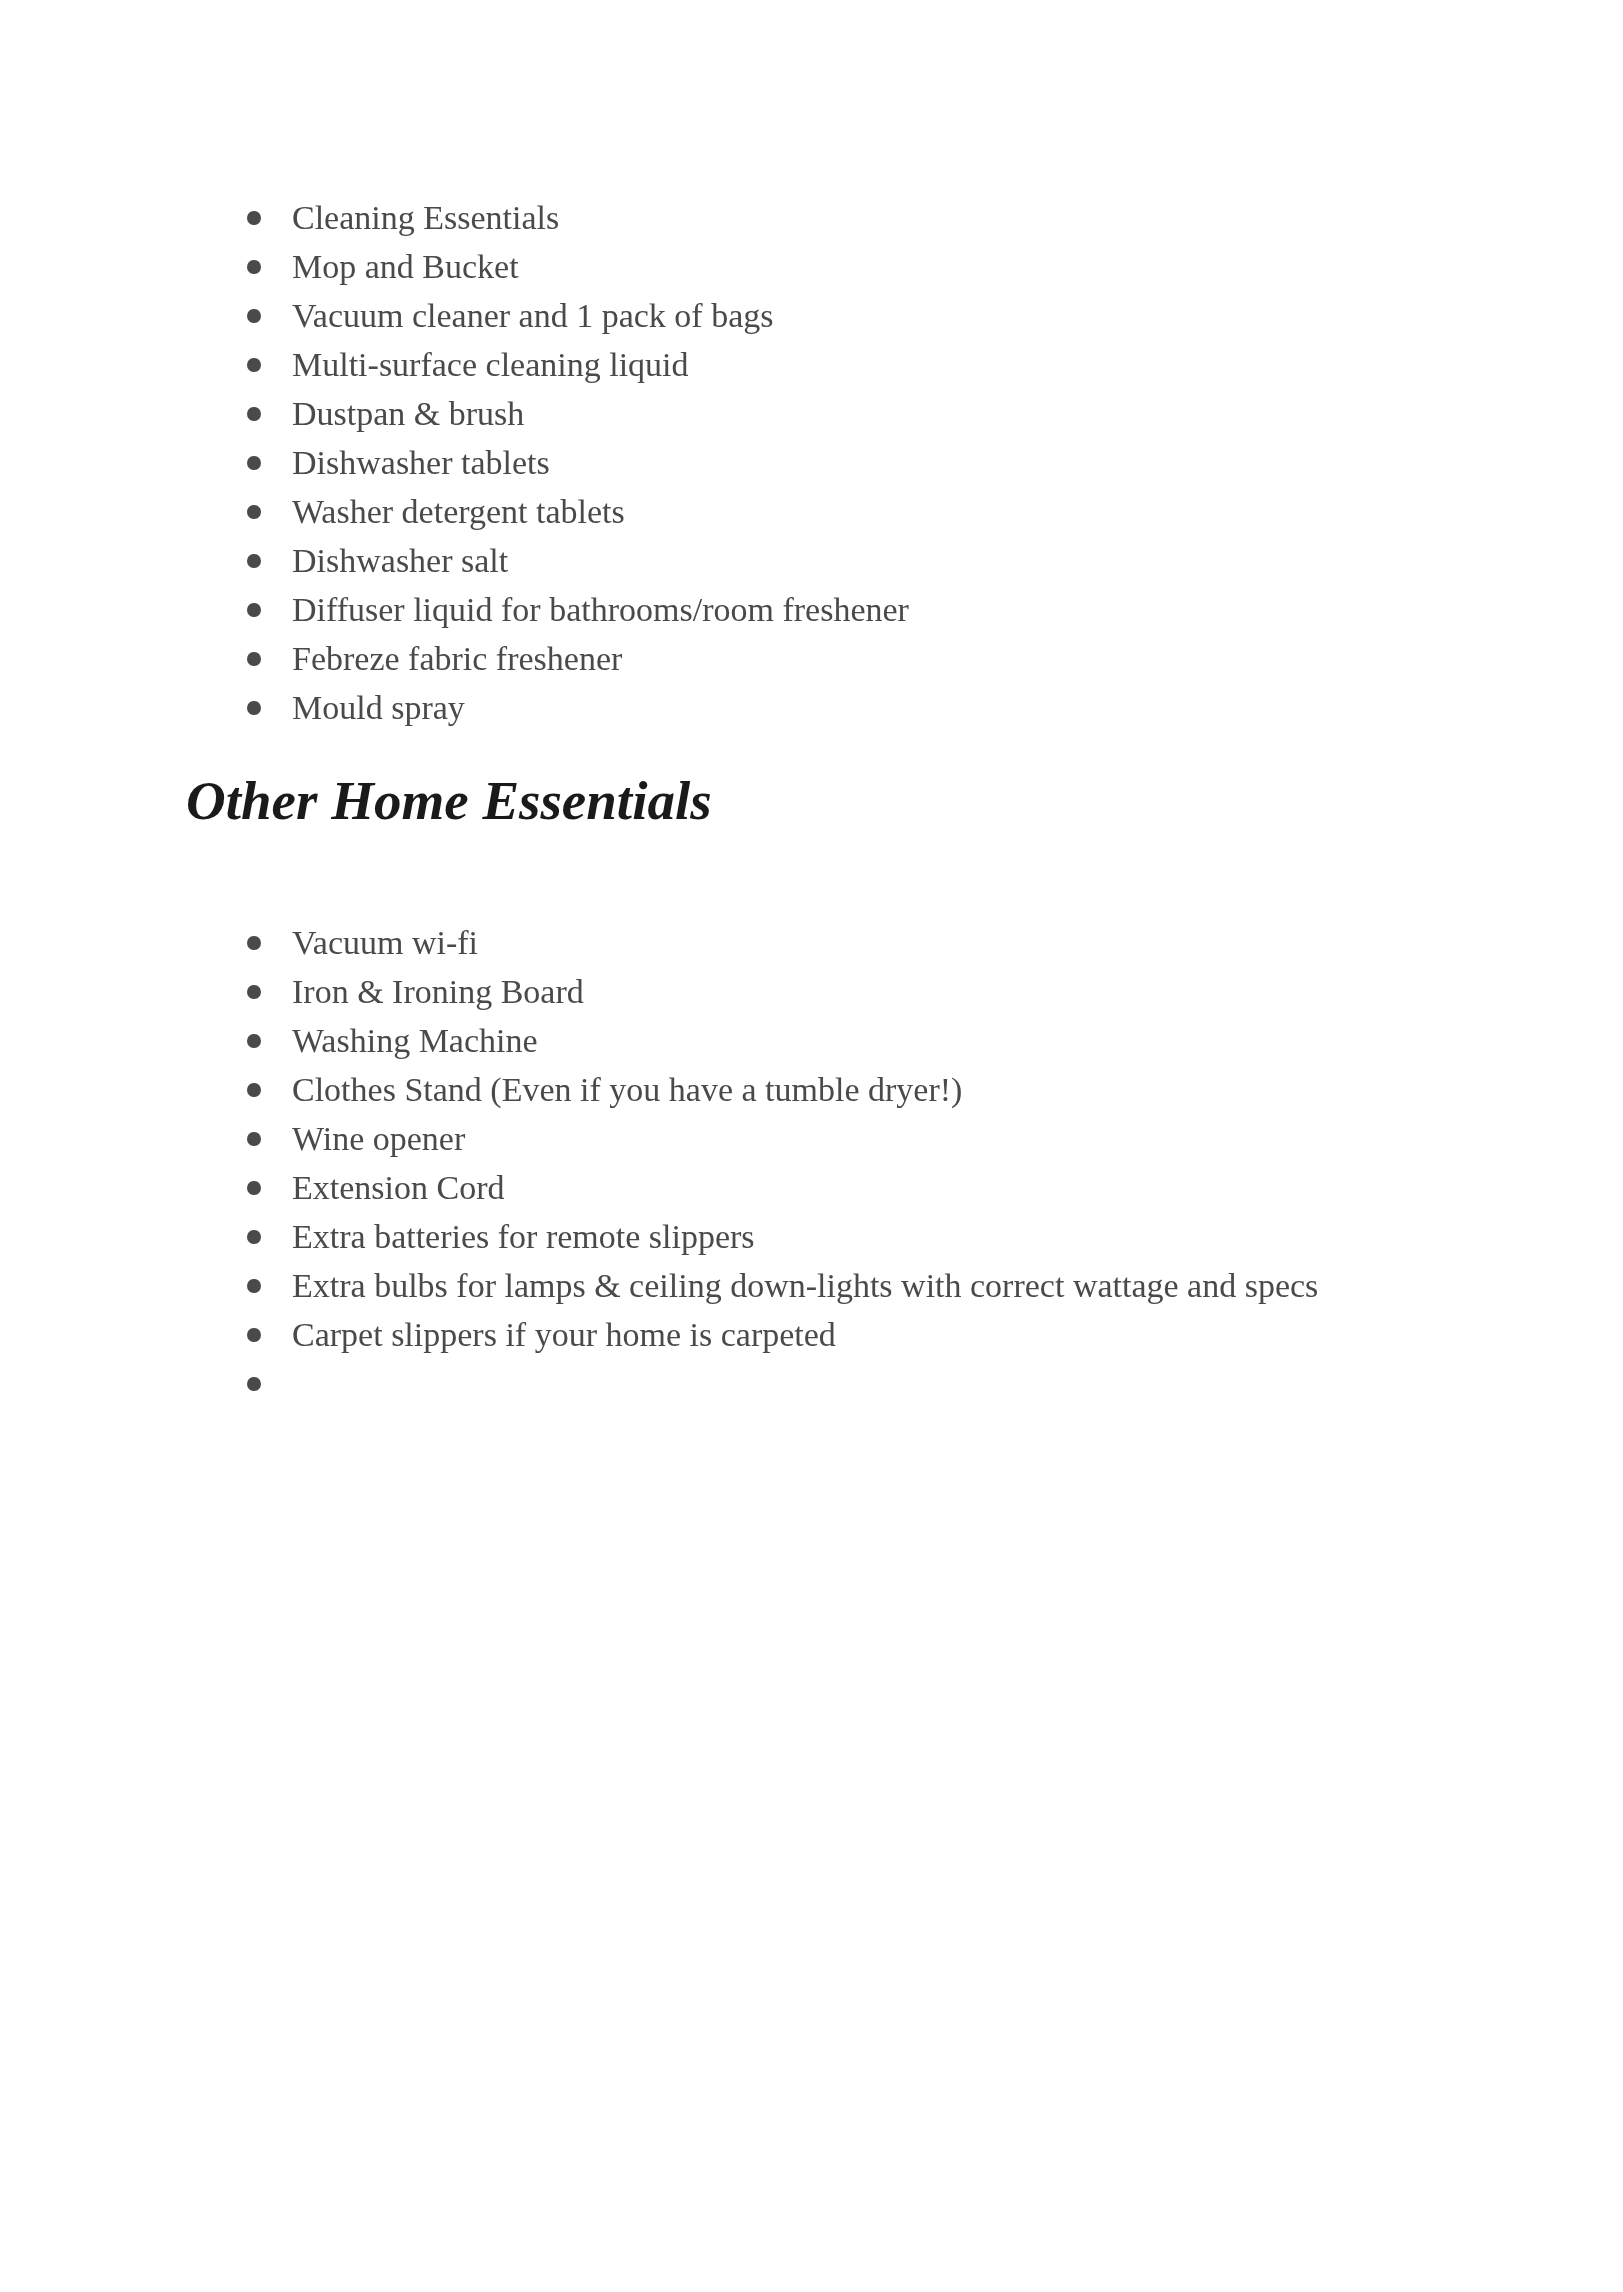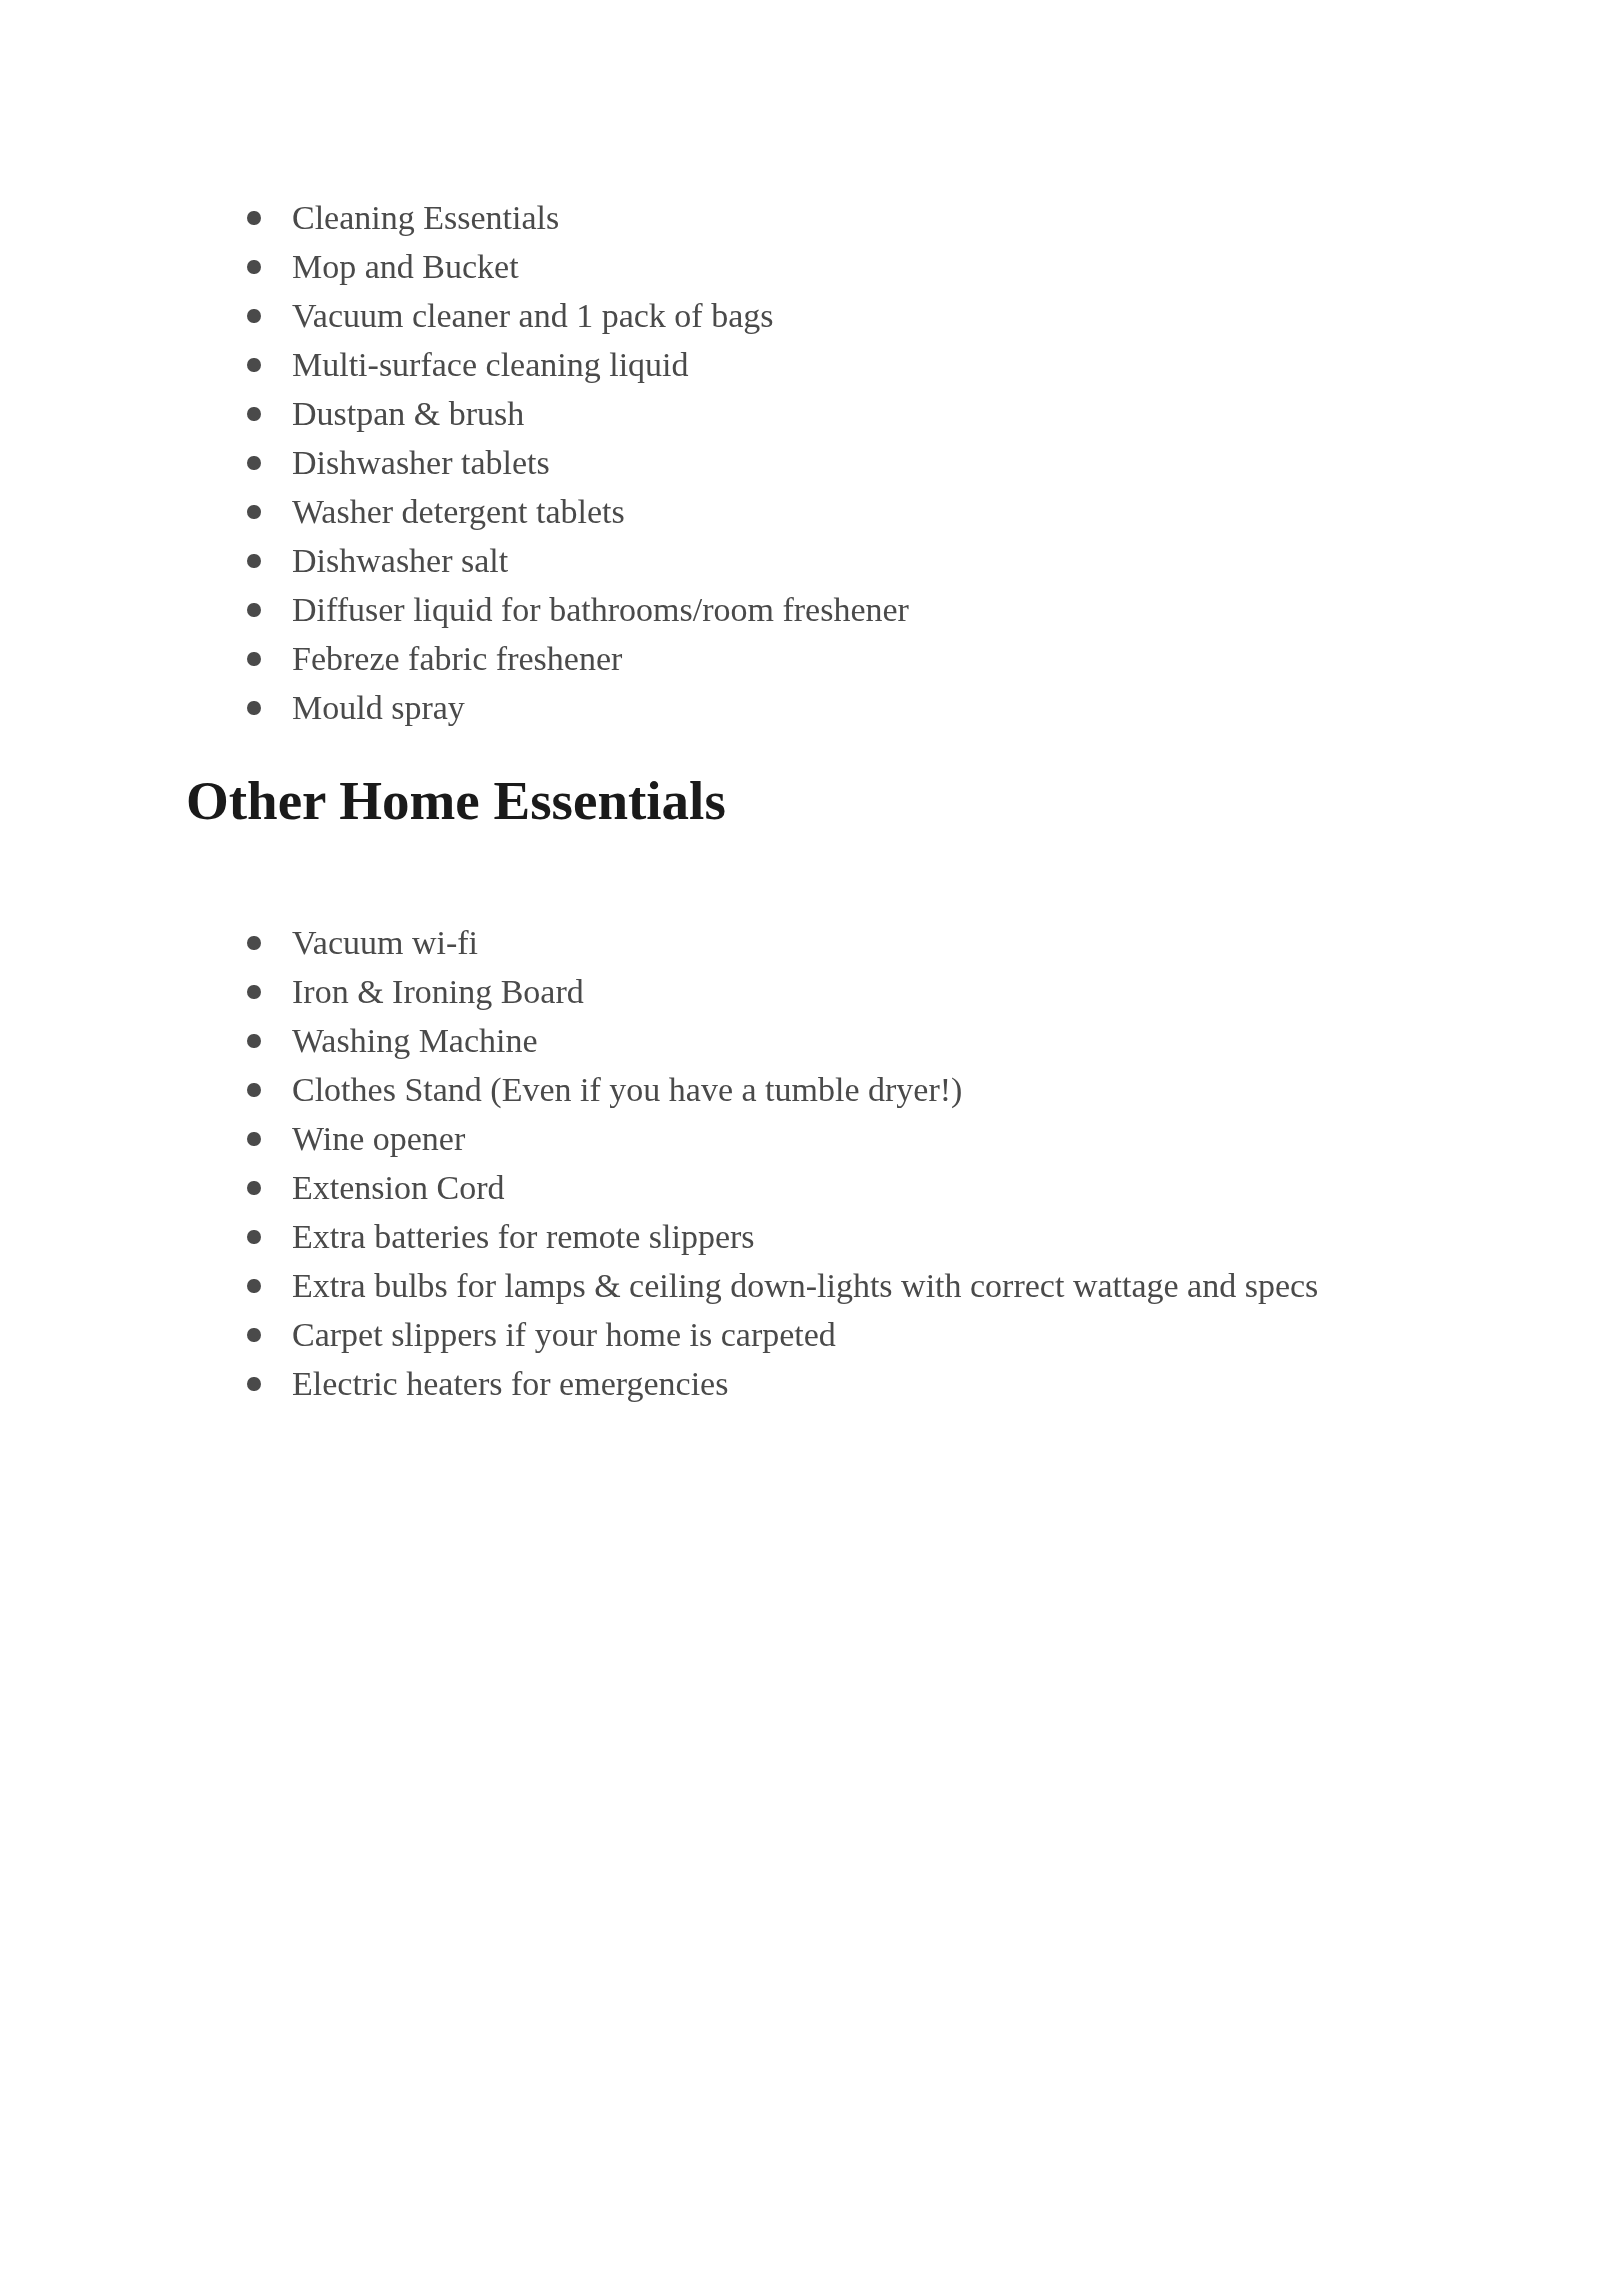--- a/index.html
+++ b/index.html
@@ -46,20 +46,21 @@
     position: absolute;
     left: 186px;
     top: 766px;
     margin: 0;
     font-size: 55px;
     line-height: 69px;
     font-weight: bold;
     color: #1a1a1a;
     white-space: nowrap;
     font-family: "Liberation Serif", "DejaVu Serif", serif;
+    font-style: italic;
   }
 </style>
 </head>
 <body>
 
 <div class="page">
 
   <ul class="doc-list" id="cleaning-list">
     <li><span class="bullet"></span><span>Cleaning Essentials</span></li>
     <li><span class="bullet"></span><span>Mop and Bucket</span></li>
@@ -79,17 +80,17 @@
   <ul class="doc-list" id="other-home-list">
     <li><span class="bullet"></span><span>Vacuum wi-fi</span></li>
     <li><span class="bullet"></span><span>Iron &amp; Ironing Board</span></li>
     <li><span class="bullet"></span><span>Washing Machine</span></li>
     <li><span class="bullet"></span><span>Clothes Stand (Even if you have a tumble dryer!)</span></li>
     <li><span class="bullet"></span><span>Wine opener</span></li>
     <li><span class="bullet"></span><span>Extension Cord</span></li>
     <li><span class="bullet"></span><span>Extra batteries for remote slippers</span></li>
     <li><span class="bullet"></span><span>Extra bulbs for lamps &amp; ceiling down-lights with correct wattage and specs</span></li>
     <li><span class="bullet"></span><span>Carpet slippers if your home is carpeted</span></li>
-    <li><span class="bullet"></span><span>Electric heaters for emergencies</span></li>
+    <li><span class="bullet"></span></li>
   </ul>
 
 </div>
 
 
 </body></html>

